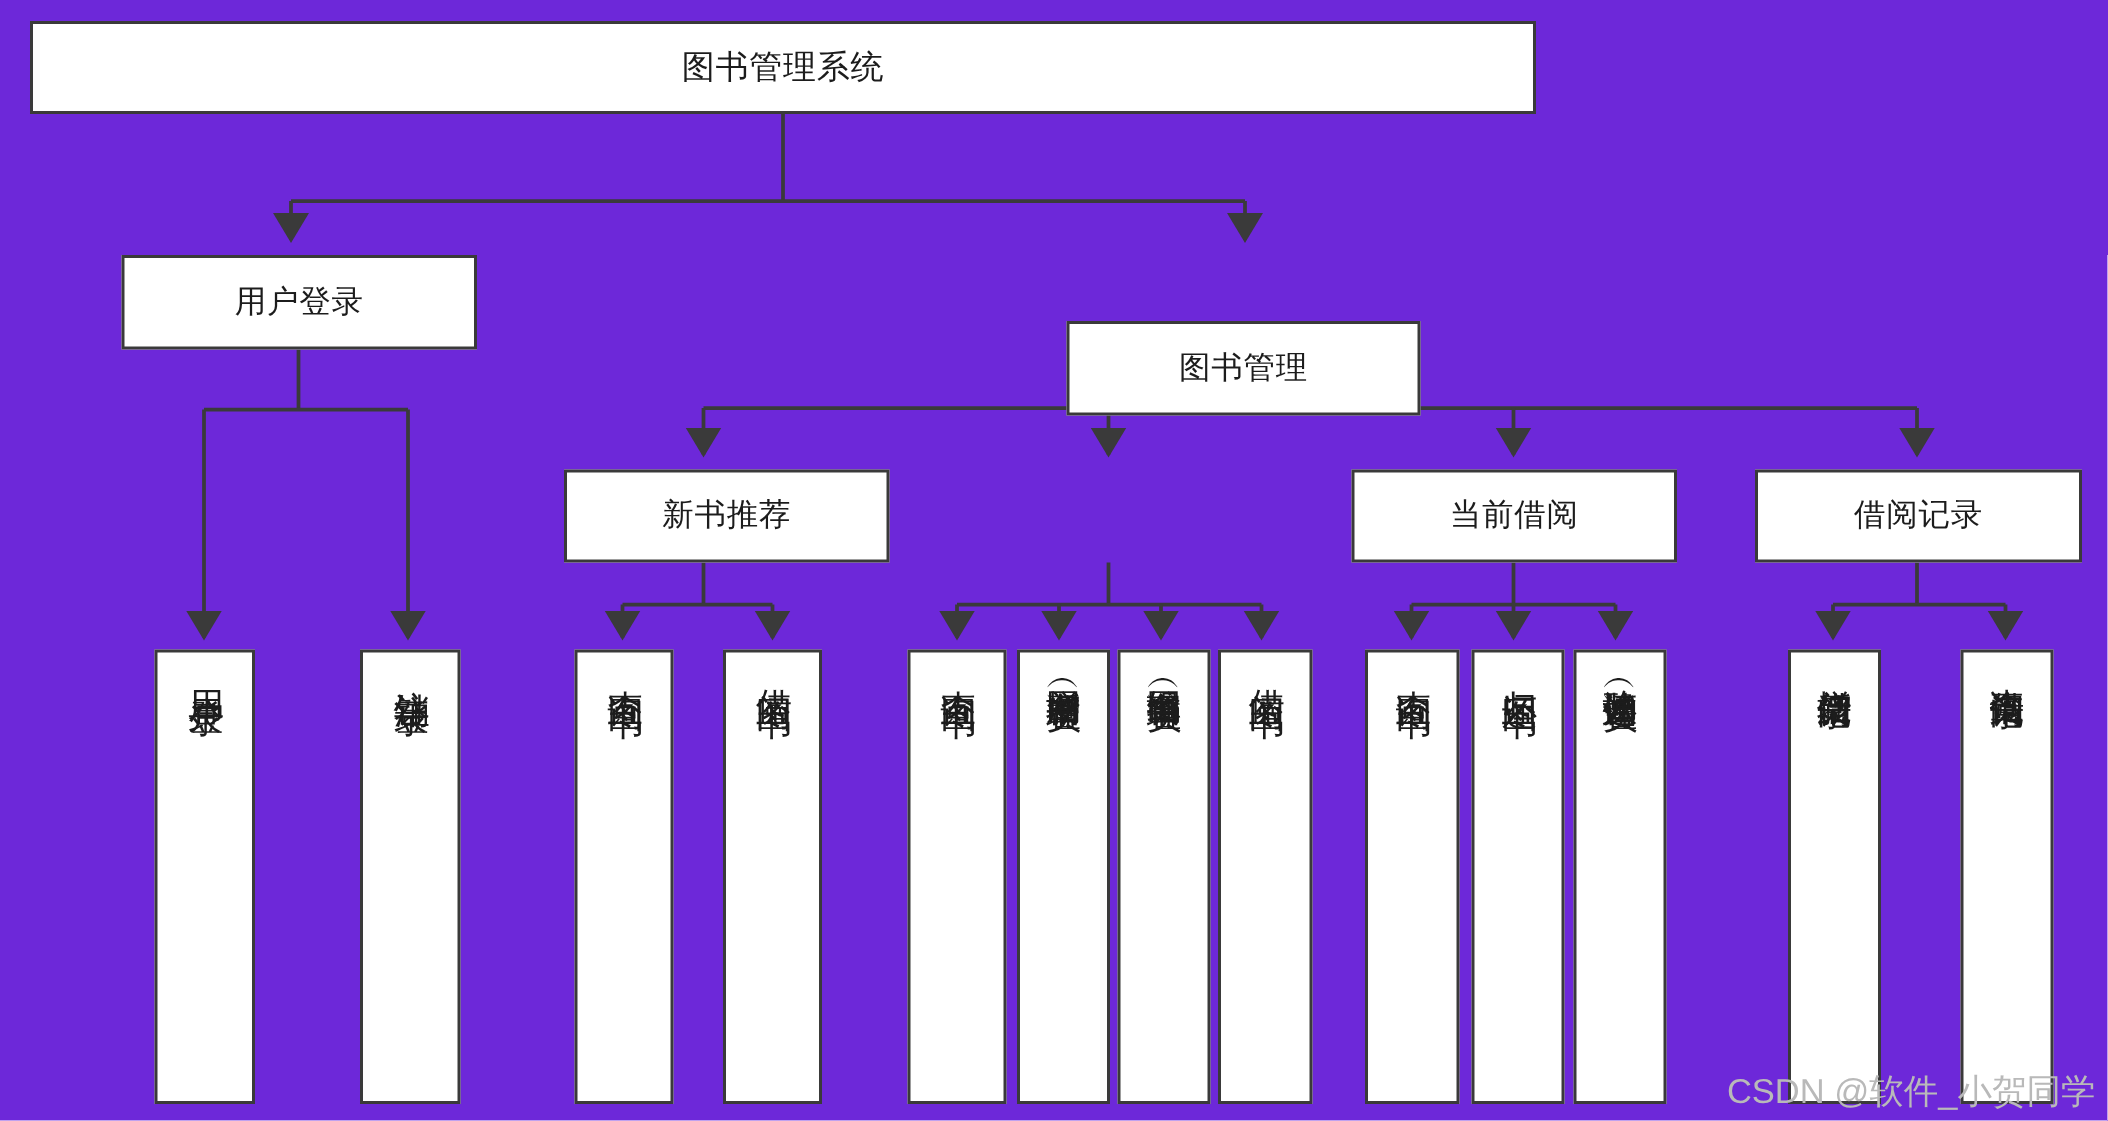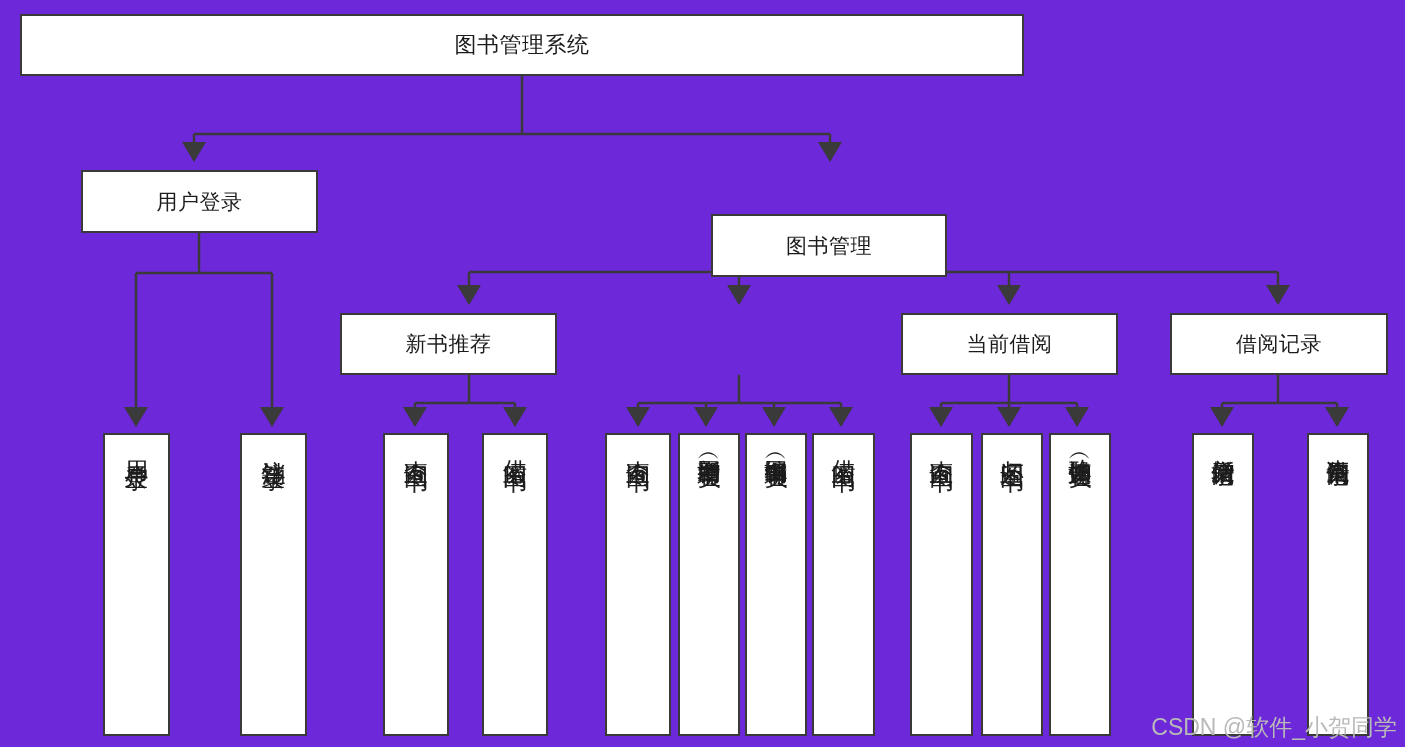--- a/index.html
+++ b/index.html
@@ -127,21 +127,21 @@
     <span class="cap">图书管理系统</span>
   </div>
 
   <div class="node horiz" style="left:81px;top:170px;width:237px;height:63px;">
     <span class="cap">用户登录</span>
   </div>
   <div class="node horiz" style="left:711px;top:170px;width:236px;height:63px;margin-top:44px;">
     <span class="cap">图书管理</span>
   </div>
 
-  <div class="node horiz" style="left:340px;top:313px;width:217px;height:62px;">
+  <div class="node horiz" style="left:376px;top:313px;width:217px;height:62px;">
     <span class="cap">新书推荐</span>
   </div>
   <div class="node horiz" style="left:1170px;top:313px;width:218px;height:62px;">
     <span class="cap">借阅记录</span>
   </div>
   <div class="node horiz" style="left:901px;top:313px;width:217px;height:62px;">
     <span class="cap">当前借阅</span>
   </div>
 
   <div class="node vert" style="left:103px;top:433px;width:67px;height:303px;">

